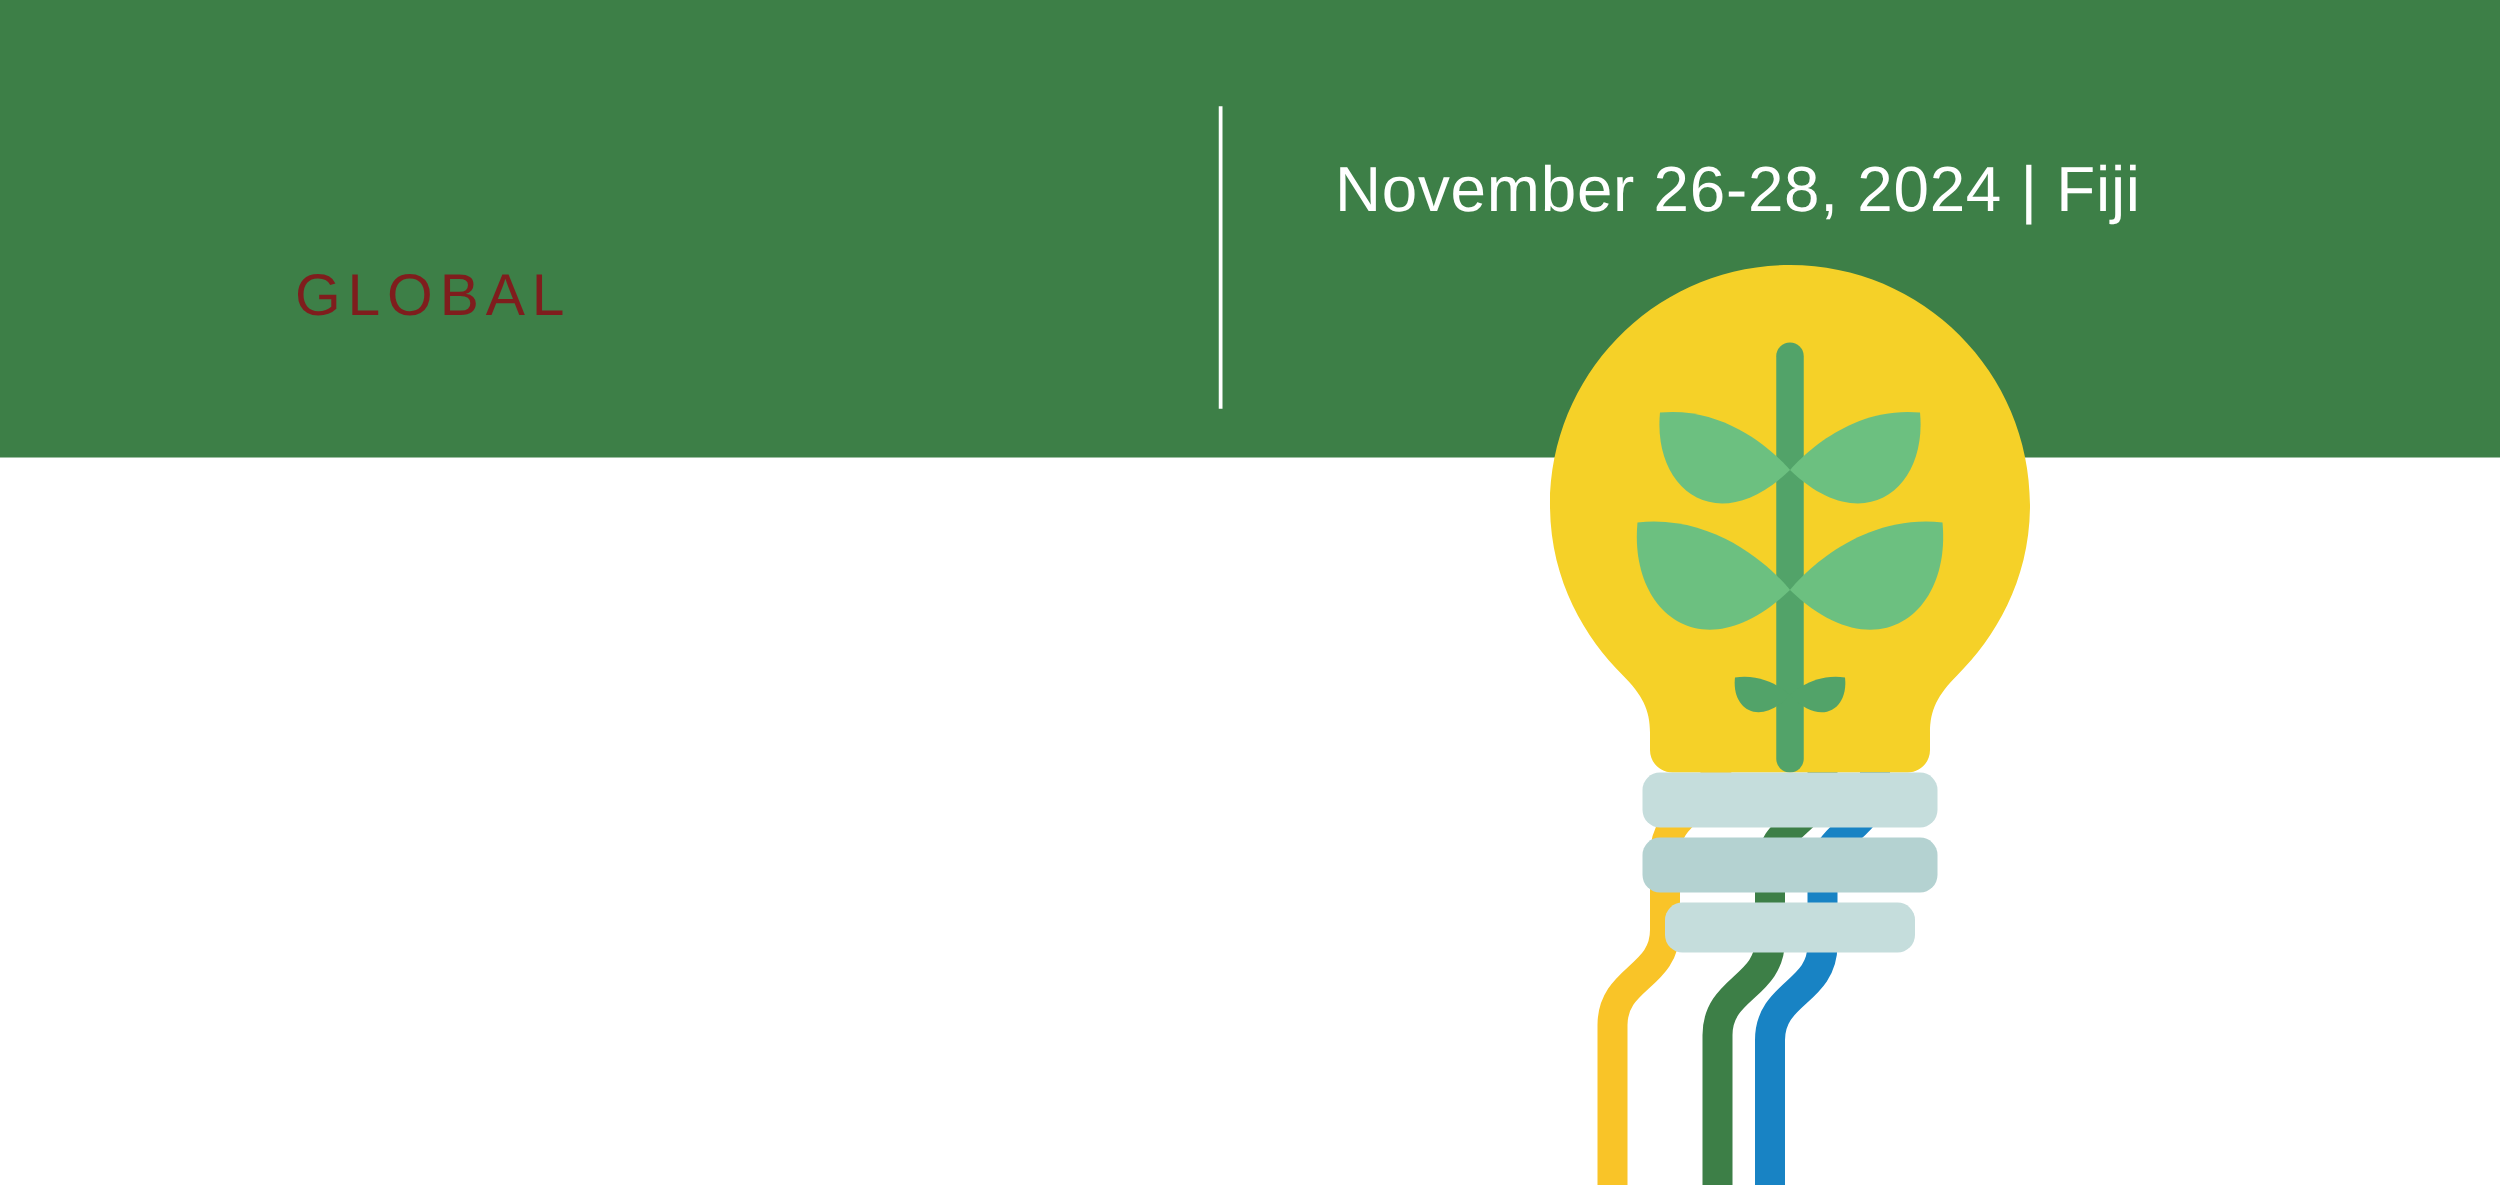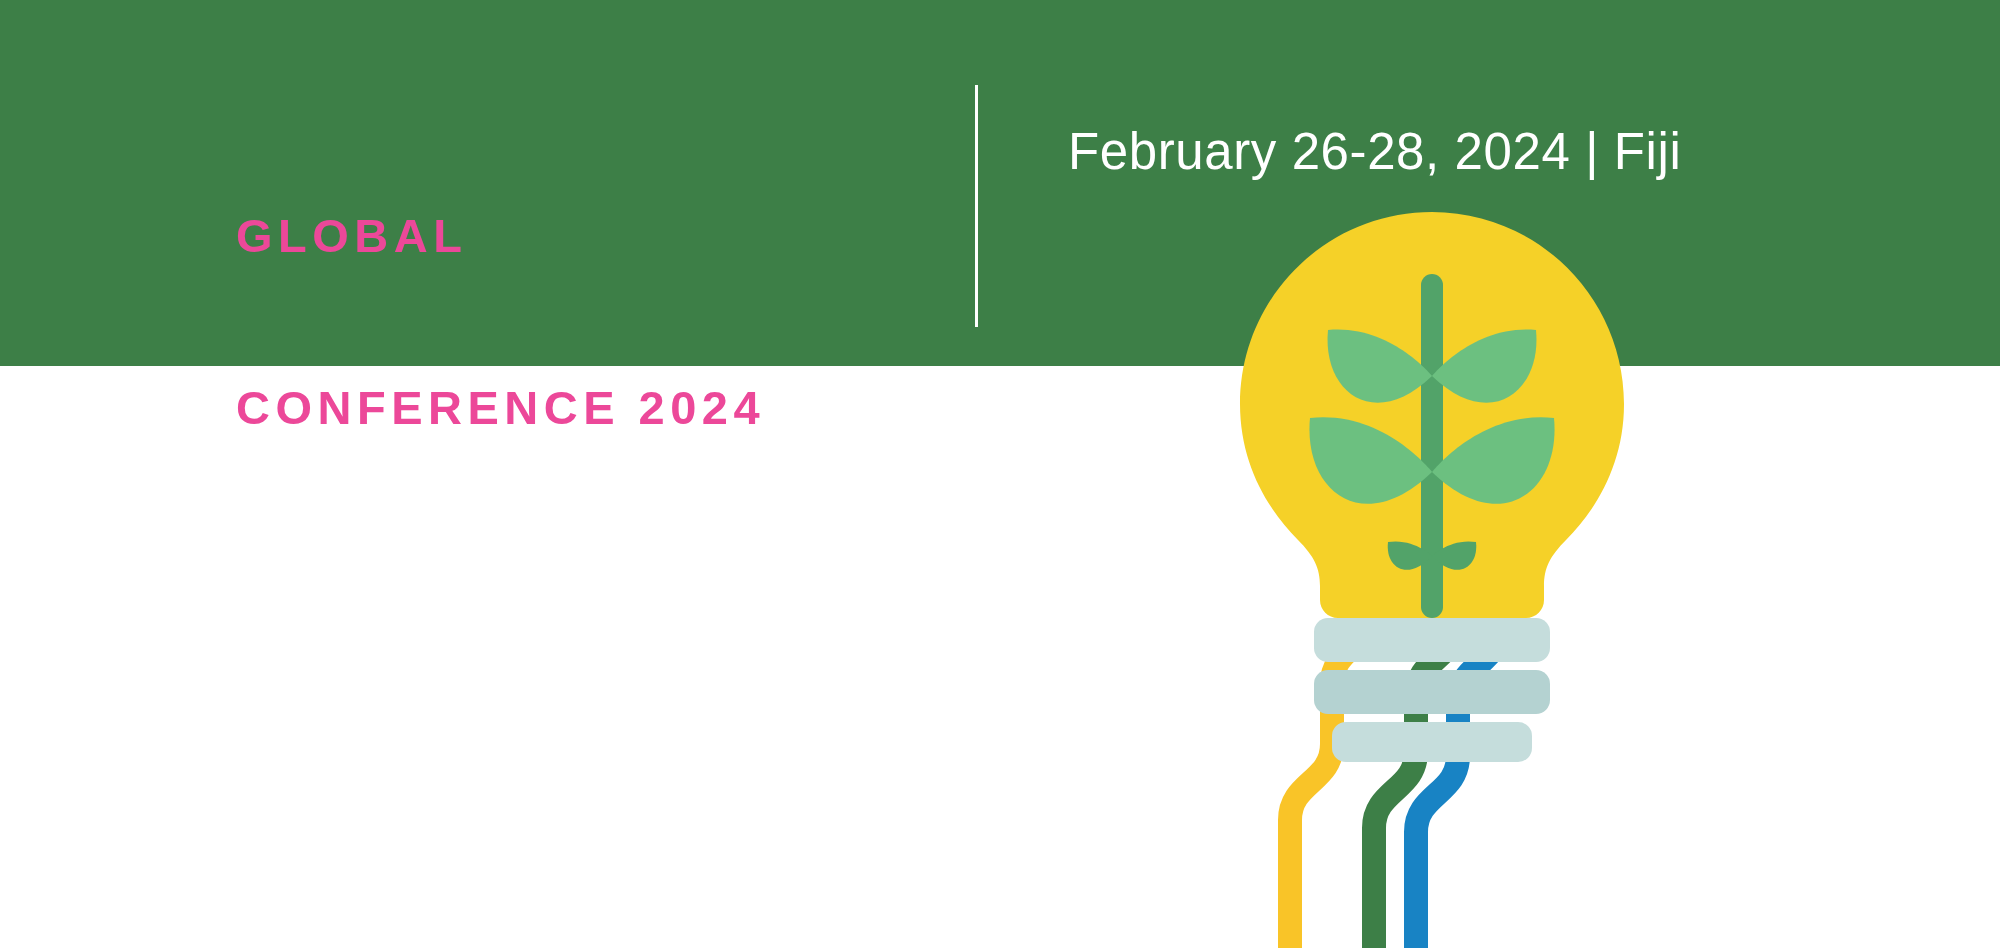--- a/index.html
+++ b/index.html
@@ -24,23 +24,23 @@
     top: 0;
     width: 2000px;
     height: 366px;
     background: #3d7f47;
   }
 
   .conf-title {
     position: absolute;
     left: 236px;
     top: 92px;
-    color: #ec4899;
+    color: #7f1d1d;
     font-size: 47px;
-    font-weight: 700;
+    font-weight: 400;
     line-height: 1.22;
     letter-spacing: 5.5px;
     text-transform: uppercase;
     white-space: pre;
   }
   .conf-title .tline { display: block; }
 
   .header-divider {
     position: absolute;
     left: 975px;
@@ -128,26 +128,25 @@
 </style>
 </head>
 <body>
 
 <div class="banner">
 
   <div class="header-band"></div>
 
   <div class="conf-title">
     <span class="tline">GLOBAL</span>
-    <span class="tline">CONFERENCE 2024</span>
   </div>
 
   <div class="header-divider"></div>
 
-  <div class="conf-date">February 26-28, 2024 | Fiji</div>
+  <div class="conf-date">November 26-28, 2024 | Fiji</div>
 
 
   <div class="illustration">
     <svg width="720" height="752" viewBox="0 0 720 752" xmlns="http://www.w3.org/2000/svg">
 
       <g>
 
         <path d="M 300 262
                  L 300 430
                  C 300 468, 258 468, 258 506

